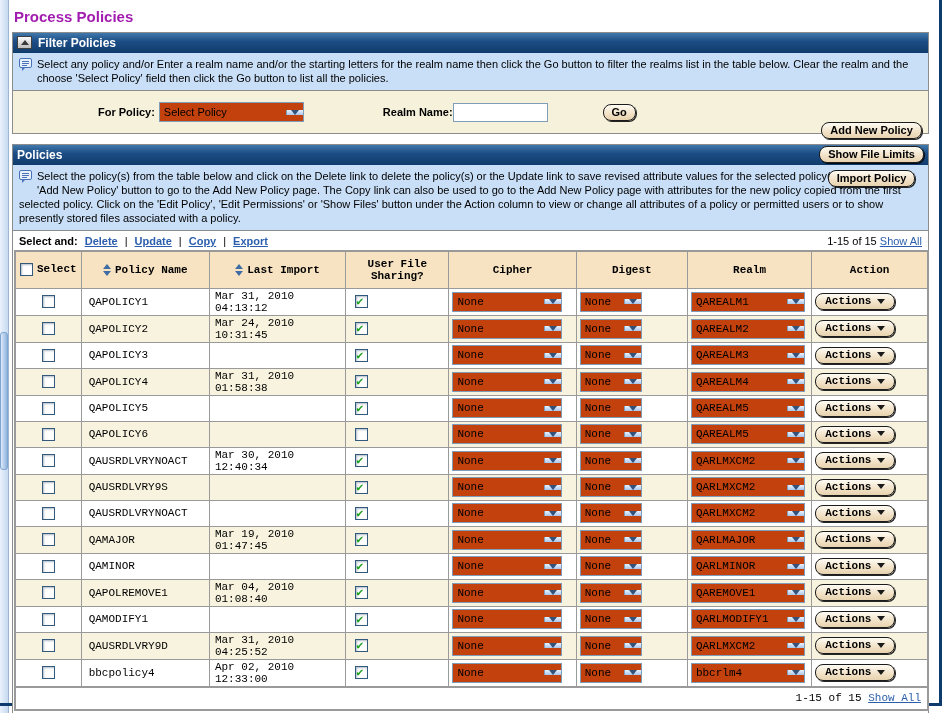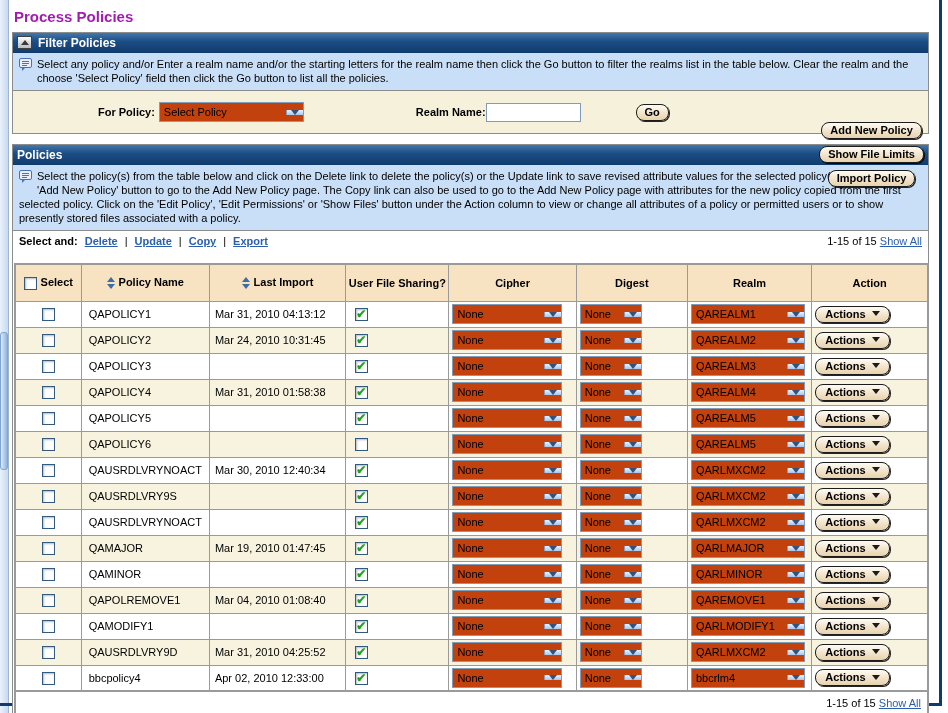--- a/index.html
+++ b/index.html
@@ -50,27 +50,27 @@
   .txt-input { height:19px; width:95px; border:1px solid #7F9DB9; padding:1px 3px;
     font-family:inherit; font-size:11px; }
 
   .btn { background:linear-gradient(#FEFBF3,#F1E1C6 60%,#E7D2AE);
     border:1px solid #1C1C1C; border-radius:8px; box-shadow:1px 1px 0 rgba(0,0,0,.85);
     font-weight:bold; font-size:11px; font-family:inherit; padding:1px 8px 2px; cursor:pointer; color:#000; }
   .btn.actions { display:inline-flex; align-items:center; gap:6px; padding:1px 9px 2px; }
   .dd-tri { width:0; height:0; border-left:4px solid transparent; border-right:4px solid transparent;
     border-top:5px solid #1A1A1A; }
 
-  .select-and-row { display:flex; align-items:center; padding:4px 6px 16px 6px; background:#fff; }
+  .select-and-row { display:flex; align-items:center; padding:4px 6px 3px 6px; background:#fff; }
   .select-and-row a { color:#2B5FAD; font-weight:bold; text-decoration:underline; margin:0 7px; cursor:pointer; }
   .select-and-row .sep { color:#000; }
   .pagination { margin-left:auto; }
   .pagination a { color:#2B5FAD; font-weight:normal; text-decoration:underline; margin:0; cursor:pointer; }
 
-  .table-wrap { padding:0 1px 2px 1px; }
+  .table-wrap { padding:0 1px 2px 1px;font-family:Liberation Mono, monospace; }
   table { border-collapse:collapse; table-layout:fixed; width:915px;
     border:2px solid #9A9A9A; font-size:11px; }
   th, td { border:1px solid #9A9A9A; overflow:hidden; }
   thead th { background:#F7E3C2; font-weight:bold; height:37px; text-align:center; padding:2px; }
   tbody td { height:26px; background:#fff; padding:1px 3px; }
   tbody tr:nth-child(even) td { background:#F7F3DE; }
   tfoot td { border-top:2px solid #9A9A9A; height:23px; text-align:right; padding-right:6px; background:#fff; }
   tfoot a { color:#2B5FAD; text-decoration:underline; cursor:pointer; }
   .c-select { text-align:center; }
   .c-name { padding-left:7px; }
@@ -128,21 +128,21 @@
       <span>Select any policy and/or Enter a realm name and/or the starting letters for the realm name then click the Go button to filter the realms list in the table below. Clear the realm and the choose 'Select Policy' field then click the Go button to list all the policies.</span>
     </div>
     <div class="filter-form">
       <span class="lbl-b" style="margin-left:85px;">For Policy:</span>
       <span class="xp-select w-policy" style="margin-left:4px;">
         <span class="val">Select Policy</span>
         <span class="sel-arrow">
             <span class="chev"></span>
           </span>
       </span>
-      <span class="lbl-b" style="margin-left:112px;">Realm Name:</span>
+      <span class="lbl-b" style="margin-left:79px;">Realm Name:</span>
       <input class="txt-input" value="" style="">
       <button class="btn" style="margin-left:55px;">Go</button>
     </div>
   </div>
 
   <div class="box">
     <div class="bar">
       <span>Policies</span>
       <span class="bar-buttons">
         <button class="btn">Add New Policy</button>

